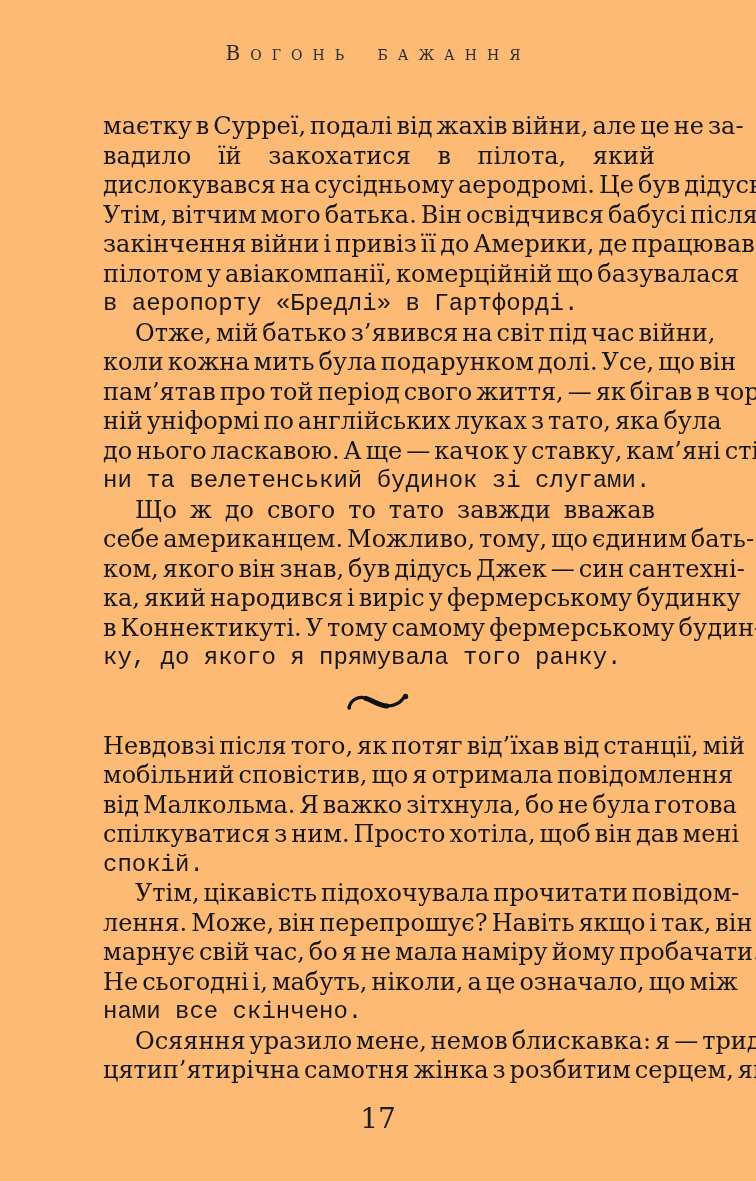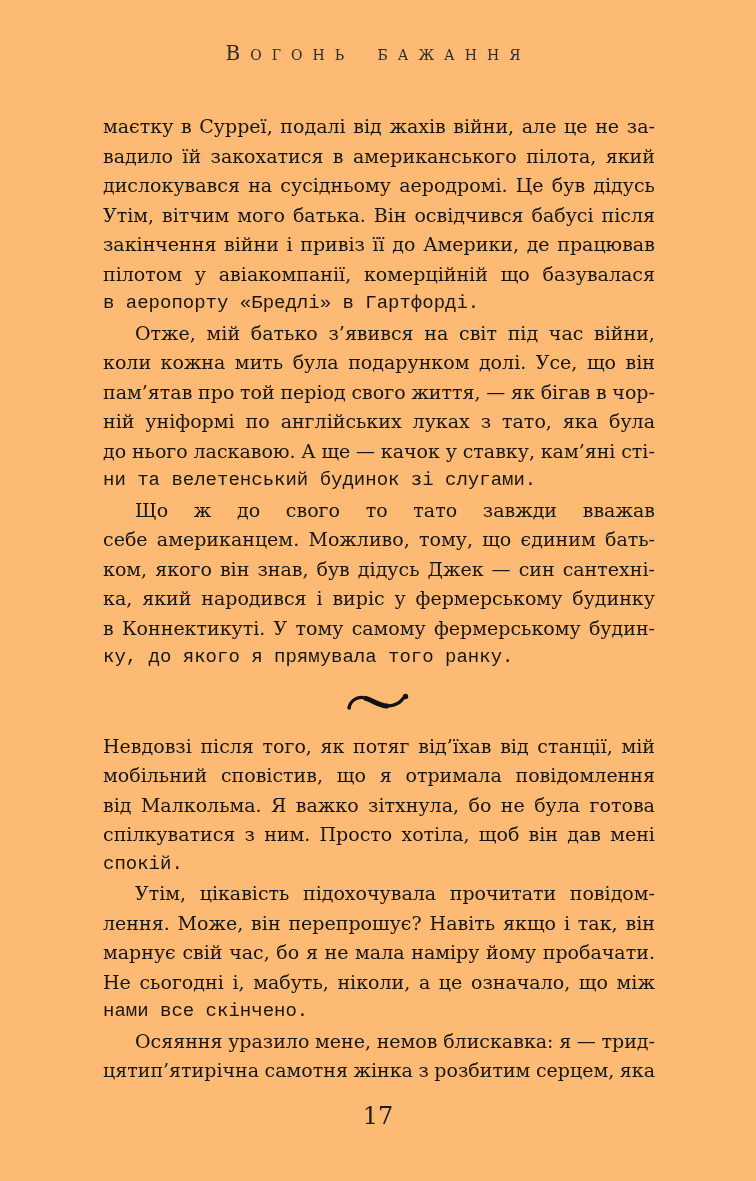--- a/index.html
+++ b/index.html
@@ -30,21 +30,21 @@
     font-variant: small-caps;
     letter-spacing: 10px;
     word-spacing: 7px;
     color: #2b2b2b;
   }
   .text-block {
     position: absolute;
     left: 103px;
     top: 112px;
     width: 552px;
-    font-size: 19px;
+    font-size: 24px;
   }
   .paragraph { margin: 0; }
   .line {
     height: 29.5px;
     line-height: 29.5px;
   }
   .line.just {
     display: flex;
     justify-content: space-between;
     gap: 4px;
@@ -62,21 +62,21 @@
     display: flex;
     align-items: center;
     justify-content: center;
   }
   .page-number {
     position: absolute;
     top: 1102px;
     left: 0;
     width: 100%;
     text-align: center;
-    font-size: 24px;
+    font-size: 28px;
     color: #1d1d1d;
   }
 </style>
 </head>
 <body>
 
 <div class="page">
   <div class="running-header">Вогонь бажання</div>
 
   <div class="text-block">
@@ -92,21 +92,20 @@
           <span>але</span>
           <span>це</span>
           <span>не</span>
           <span>за-</span>
         </div>
         <div class="line just">
           <span>вадило</span>
           <span>їй</span>
           <span>закохатися</span>
           <span>в</span>
-          <span>американського</span>
           <span>пілота,</span>
           <span>який</span>
         </div>
         <div class="line just">
           <span>дислокувався</span>
           <span>на</span>
           <span>сусідньому</span>
           <span>аеродромі.</span>
           <span>Це</span>
           <span>був</span>

